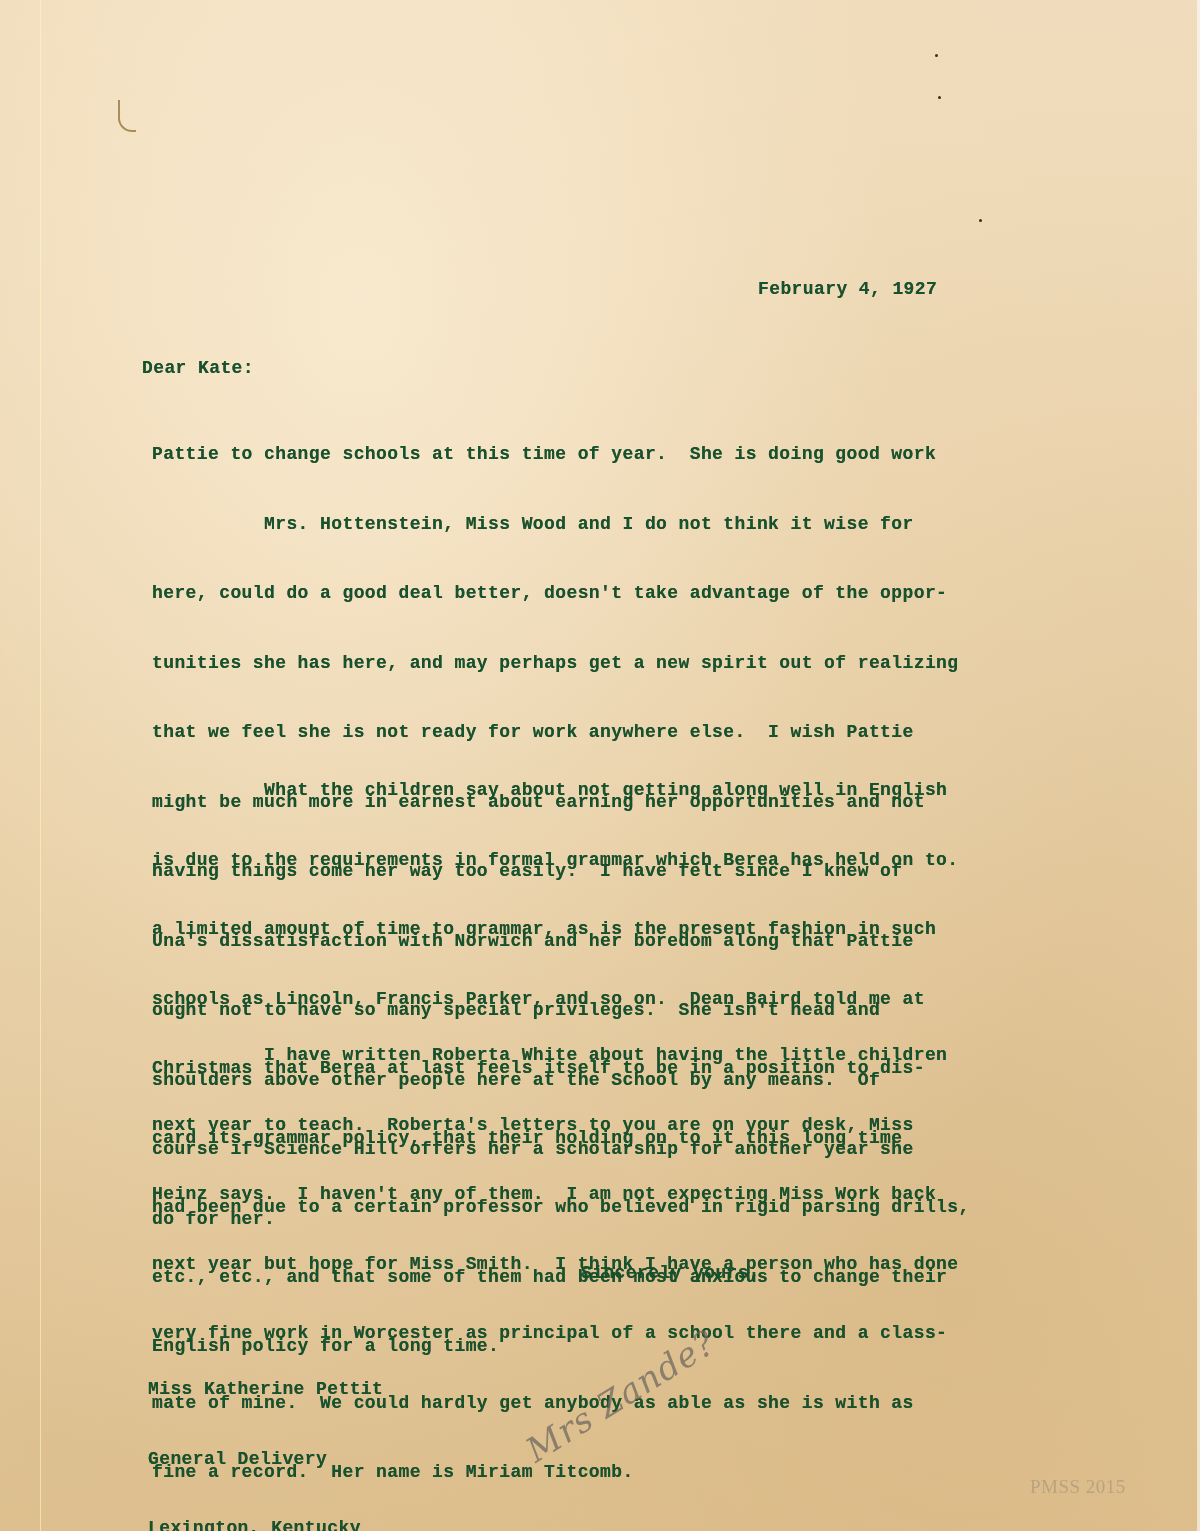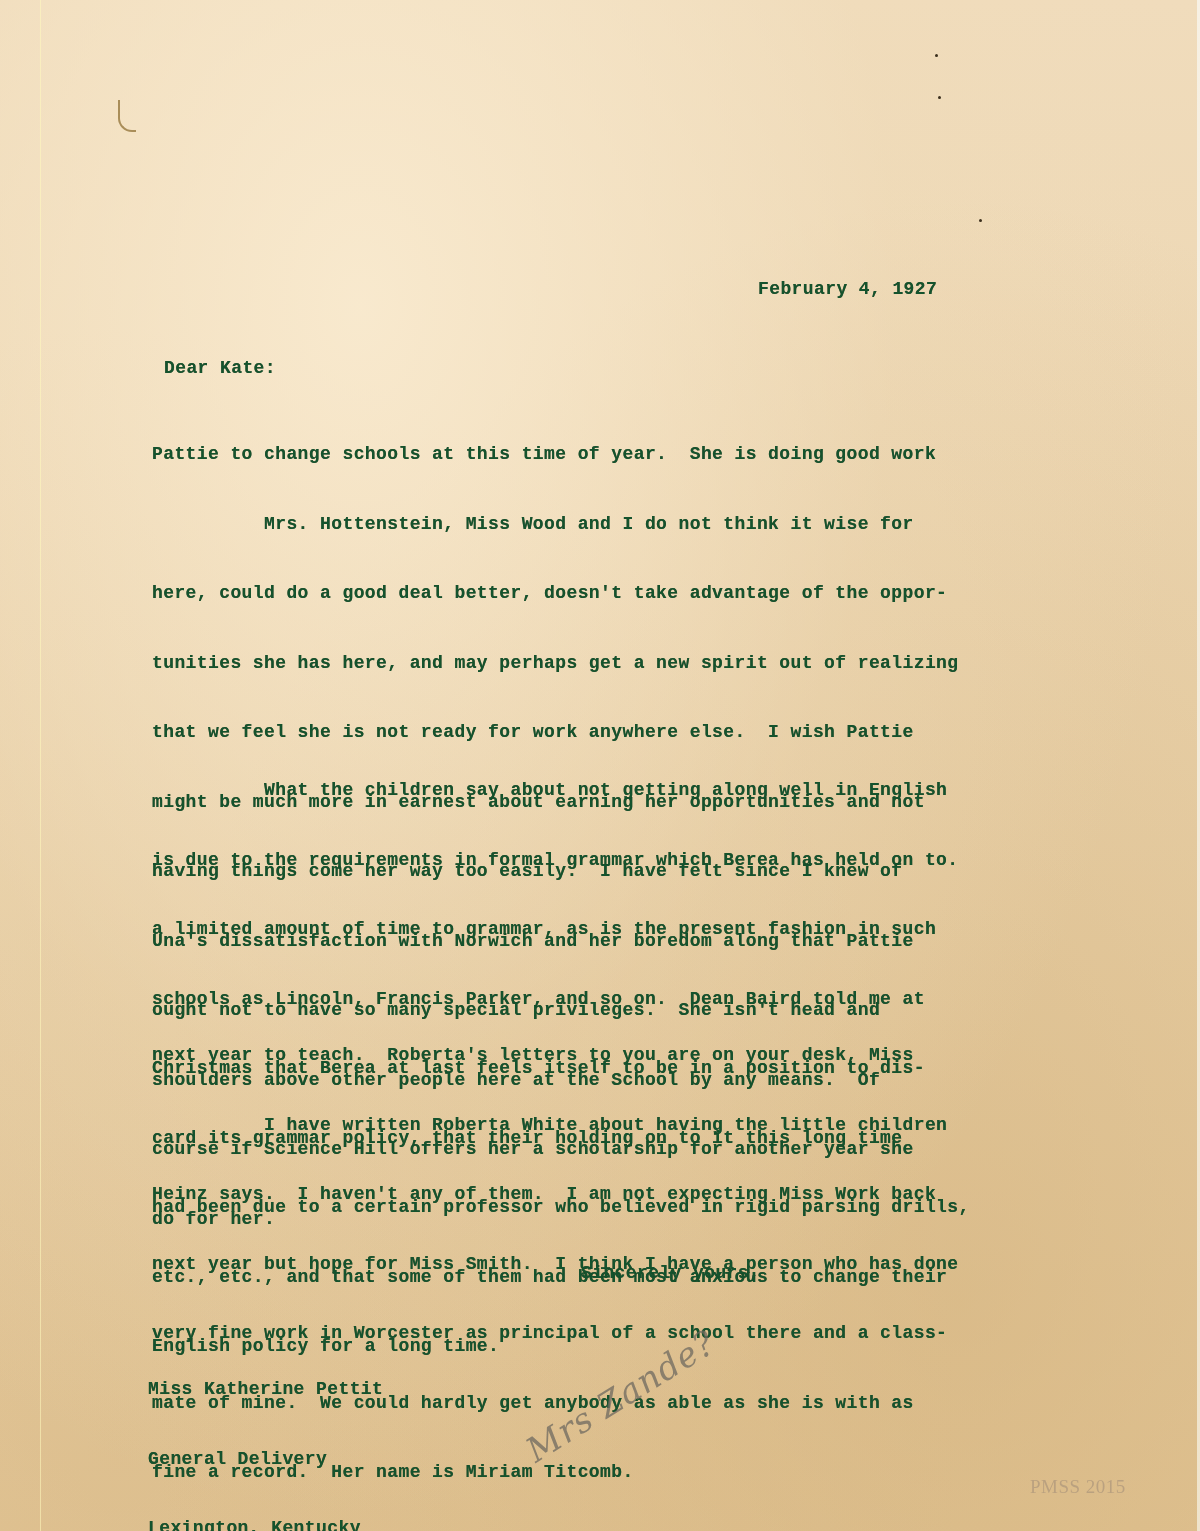--- a/index.html
+++ b/index.html
@@ -60,21 +60,21 @@
       line-height: 23px;
       color: #14532d;
       text-shadow: 0 0 0.6px rgba(40,32,18,0.6);
       white-space: pre;
     }
     .date {
       left: 758px;
       top: 278px;
     }
     .salutation {
-      left: 164px;
+      left: 142px;
       top: 357px;
     }
     .para {
       left: 152px;
       width: 900px;
     }
     .para .line {
       display: block;
       height: 23.5px;
       white-space: pre;
@@ -161,22 +161,22 @@
     <span class="line">a limited amount of time to grammar, as is the present fashion in such</span>
     <span class="line">schools as Lincoln, Francis Parker, and so on.  Dean Baird told me at</span>
     <span class="line">Christmas that Berea at last feels itself to be in a position to dis-</span>
     <span class="line">card its grammar policy, that their holding on to it this long time</span>
     <span class="line">had been due to a certain professor who believed in rigid parsing drills,</span>
     <span class="line">etc., etc., and that some of them had been most anxious to change their</span>
     <span class="line">English policy for a long time.</span>
   </div>
 
   <div class="typed para p3">
+    <span class="line">          I have written Roberta White about having the little children</span>
     <span class="line">next year to teach.  Roberta's letters to you are on your desk, Miss</span>
-    <span class="line">          I have written Roberta White about having the little children</span>
     <span class="line">Heinz says.  I haven't any of them.  I am not expecting Miss Work back</span>
     <span class="line">next year but hope for Miss Smith.  I think I have a person who has done</span>
     <span class="line">very fine work in Worcester as principal of a school there and a class-</span>
     <span class="line">mate of mine.  We could hardly get anybody as able as she is with as</span>
     <span class="line">fine a record.  Her name is Miriam Titcomb.</span>
   </div>
 
 
   <div class="typed closing">Sincerely yours,</div>
 

